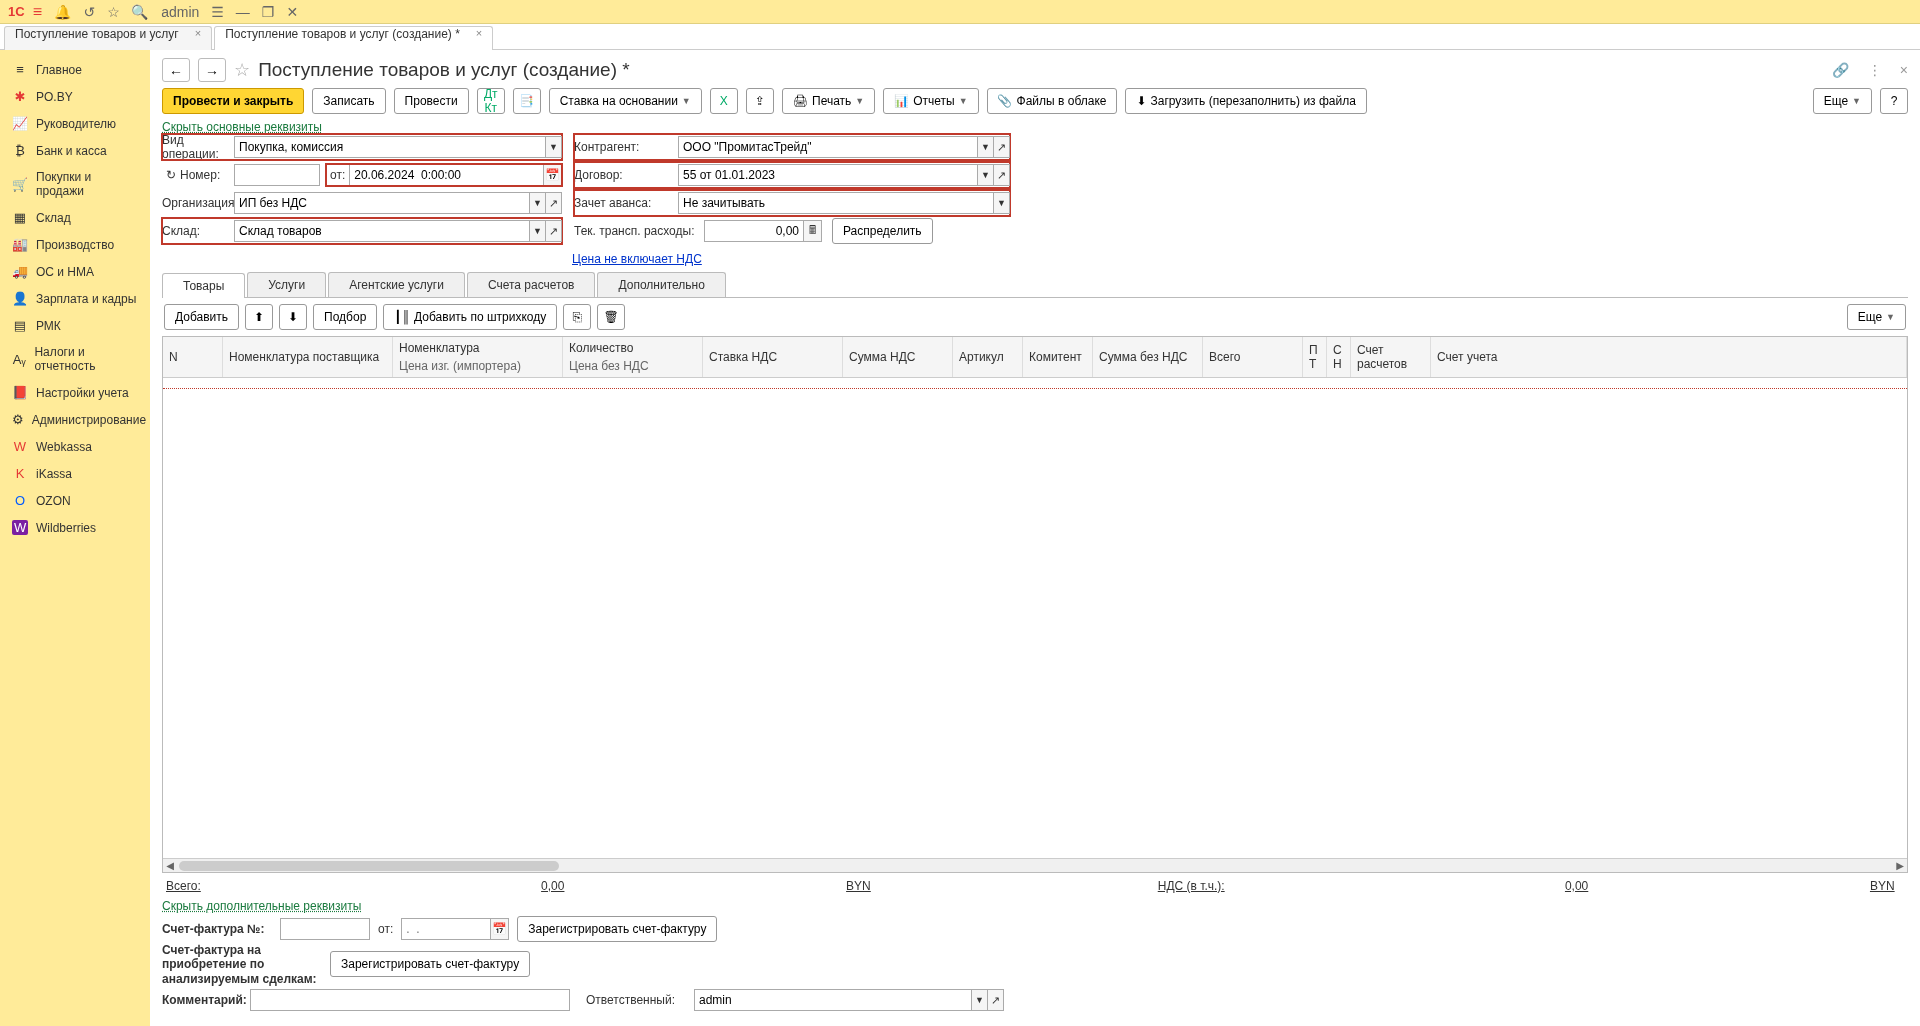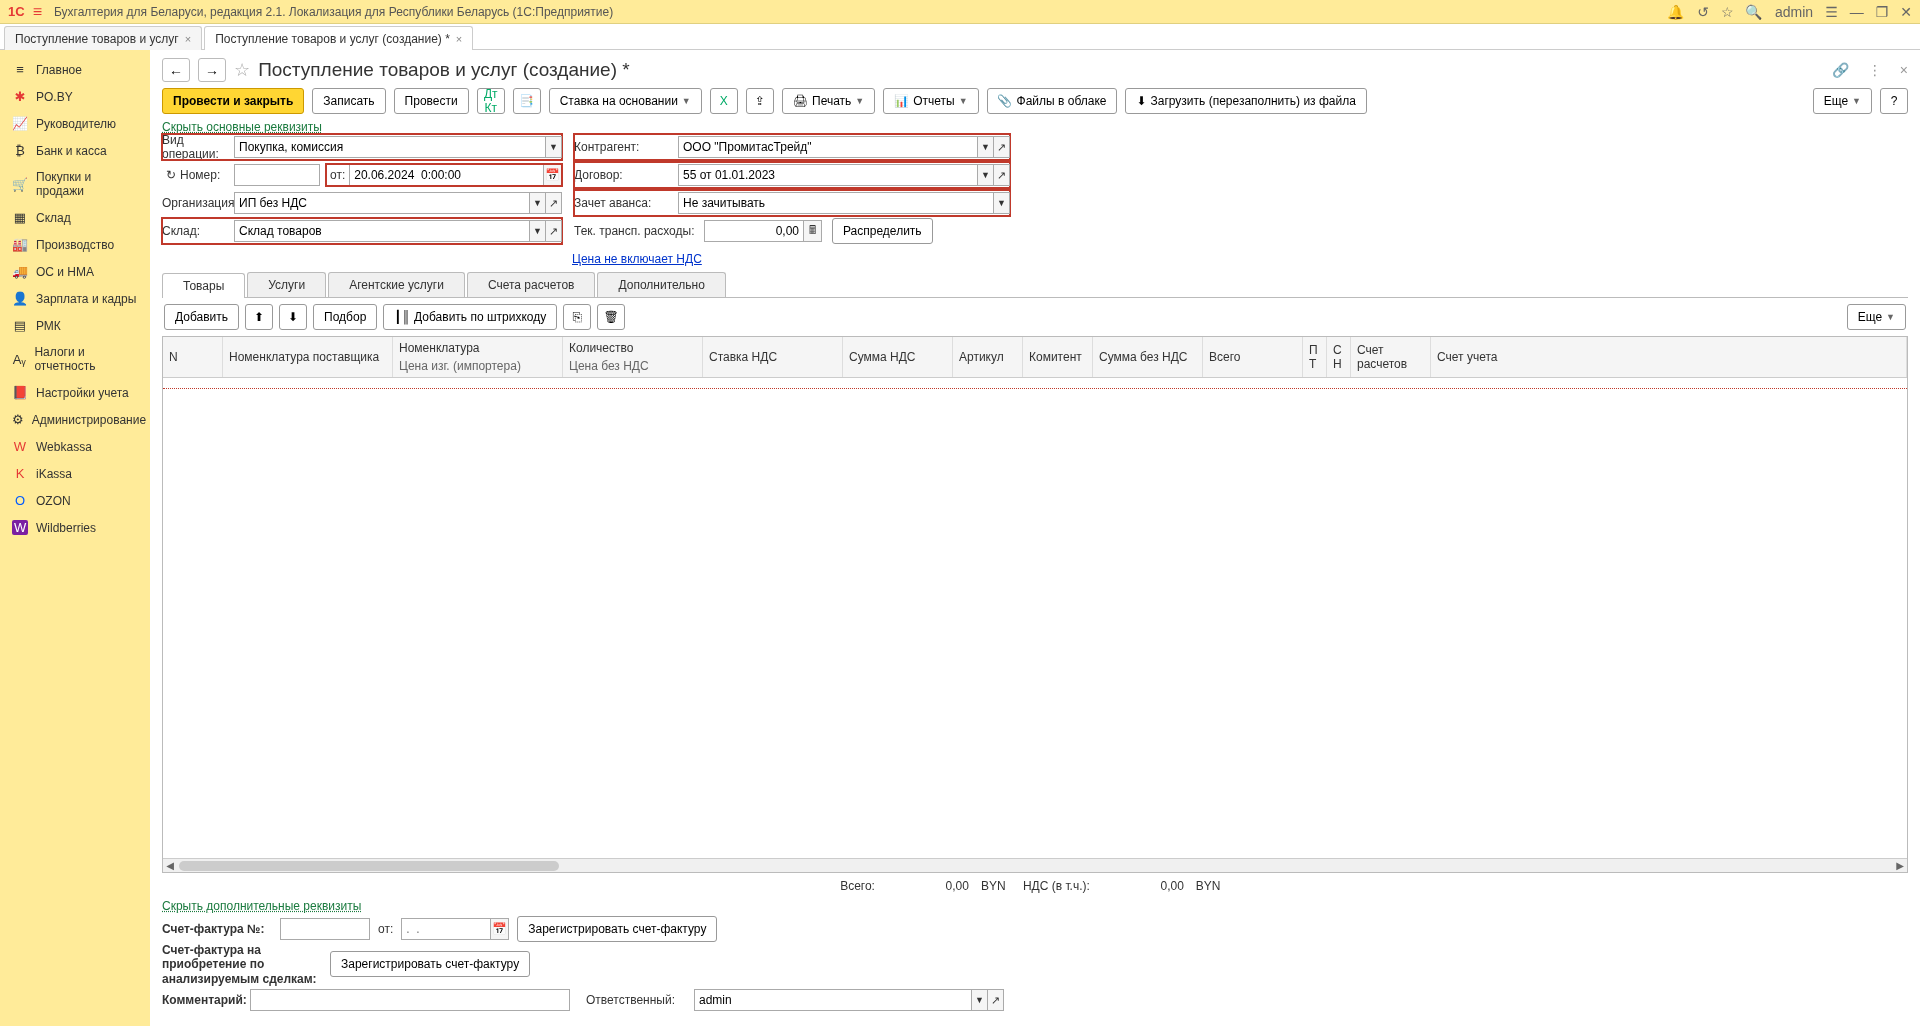--- a/index.html
+++ b/index.html
@@ -8,21 +8,21 @@
 
 .titlebar { height: 24px; background: #ffeb99; display: flex; align-items: center; padding: 0 8px; border-bottom: 1px solid #e0d080; }
 .titlebar .logo { color: #e53935; font-weight: bold; font-size: 13px; margin-right: 8px; }
 .titlebar .burger { color: #e53935; font-size: 16px; margin-right: 12px; cursor: pointer; }
 .titlebar .title-text { color: #555; font-size: 12px; flex: 1; }
 .titlebar .tb-icons { display: flex; gap: 12px; align-items: center; }
 .titlebar .tb-icon { color: #666; cursor: pointer; font-size: 14px; }
 
 
 .tabsbar { height: 26px; background: #fff; border-bottom: 1px solid #ccc; display: flex; align-items: flex-end; padding-left: 4px; }
-.tab { height: 24px; padding: 0 10px; display: flex; align-items: center; gap: 6px; border: 1px solid #ccc; border-bottom: none; border-radius: 3px 3px 0 0; margin-right: 2px; background: #f5f5f5; cursor: pointer; position: relative; top: 1px; }
+.tab { height: 24px; padding: 0 10px; display: flex; gap: 16px; border: 1px solid #ccc; border-bottom: none; border-radius: 3px 3px 0 0; margin-right: 2px; background: #f5f5f5; cursor: pointer; position: relative; top: 1px; }
 .tab.active { background: #fff; }
 .tab .tab-close { color: #888; font-size: 11px; cursor: pointer; }
 
 
 .layout { display: flex; height: calc(1026px - 24px - 26px); }
 .sidebar { width: 150px; background: #ffeb99; padding: 6px 0; overflow-y: auto; }
 .side-item { display: flex; align-items: center; gap: 8px; padding: 6px 12px; cursor: pointer; color: #333; }
 .side-icon { width: 16px; text-align: center; font-size: 13px; }
 
 .content { flex: 1; background: #fff; padding: 8px 12px 12px 12px; display: flex; flex-direction: column; overflow: hidden; }
@@ -75,36 +75,35 @@
 .grid-head .gcol { border-right: 1px solid #ddd; padding: 4px 6px; font-size: 12px; display: flex; flex-direction: column; justify-content: center; }
 .grid-head .gcol .sub { color: #666; margin-top: 4px; }
 .grid-body { flex: 1; position: relative; overflow: auto; }
 .grid-body .dotline { border-top: 1px dotted #c0392b; position: absolute; top: 10px; left: 0; right: 0; }
 .hscroll { height: 14px; background: #f0f0f0; border-top: 1px solid #ccc; position: relative; }
 .hscroll .thumb { position: absolute; left: 16px; width: 380px; top: 2px; height: 10px; background: #ccc; border-radius: 5px; }
 .hscroll .arr { position: absolute; top: 0; width: 14px; height: 14px; display: flex; align-items: center; justify-content: center; font-size: 10px; color: #666; cursor: pointer; }
 .hscroll .arr.l { left: 0; } .hscroll .arr.r { right: 0; }
 
 
-.totals-row { display: flex; justify-content: center; gap: 8px; align-items: center; padding: 6px 4px; }
+.totals-row { display: flex; justify-content: space-between; gap: 8px; align-items: center; padding: 6px 4px; text-decoration: underline; }
 .totals-row .tval { width: 90px; text-align: right; padding-right: 4px; }
 .totals-row .tcur { width: 34px; }
 
 
 .bottom-block { padding-top: 2px; }
 .brow { display: flex; align-items: center; gap: 8px; min-height: 28px; }
 .brow .blabel { width: 160px; font-weight: bold; }
 </style>
 </head>
 <body>
 
 <div class="titlebar">
   <span class="logo">1C</span>
   <span class="burger">≡</span>
-  <span class="title-text">Бухгалтерия для Беларуси, редакция 2.1. Локализация для Республики Беларусь   (1С:Предприятие)</span>
   <div class="tb-icons">
     <span class="tb-icon">🔔</span>
     <span class="tb-icon">↺</span>
     <span class="tb-icon">☆</span>
     <span class="tb-icon">🔍</span>
     <span class="tb-icon">admin</span>
     <span class="tb-icon">☰</span>
     <span class="tb-icon">—</span>
     <span class="tb-icon">❐</span>
     <span class="tb-icon">✕</span>

